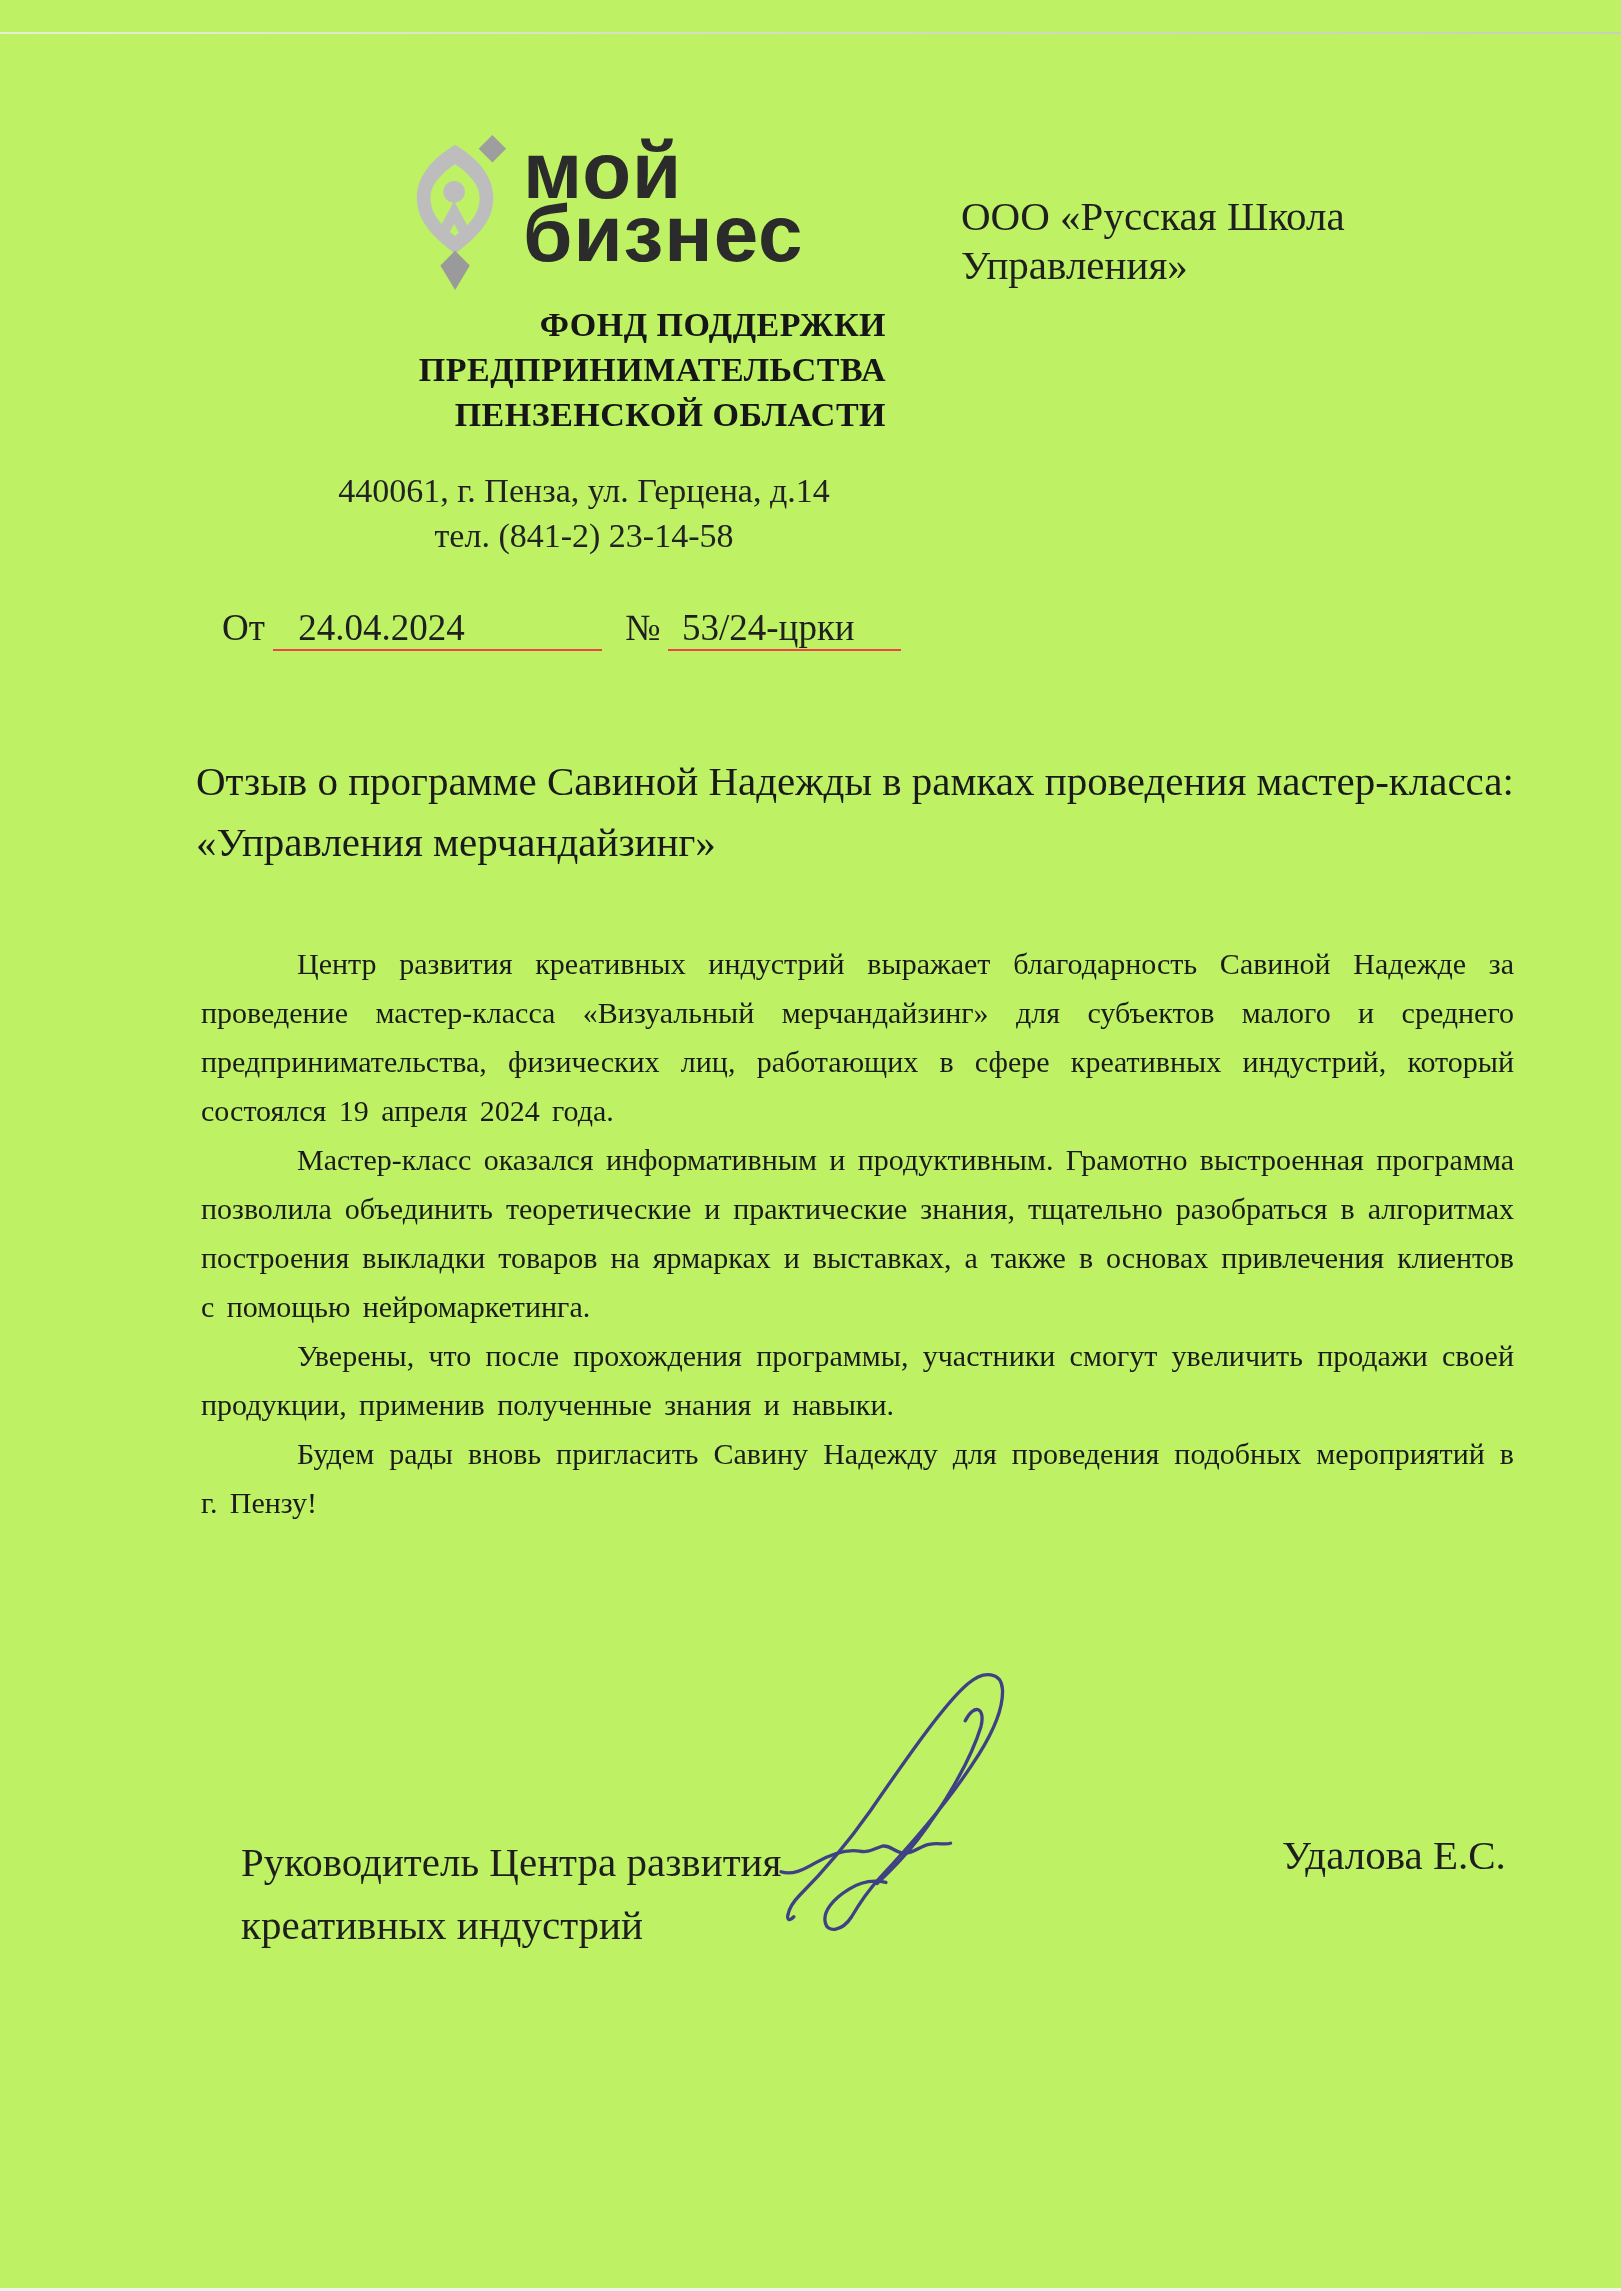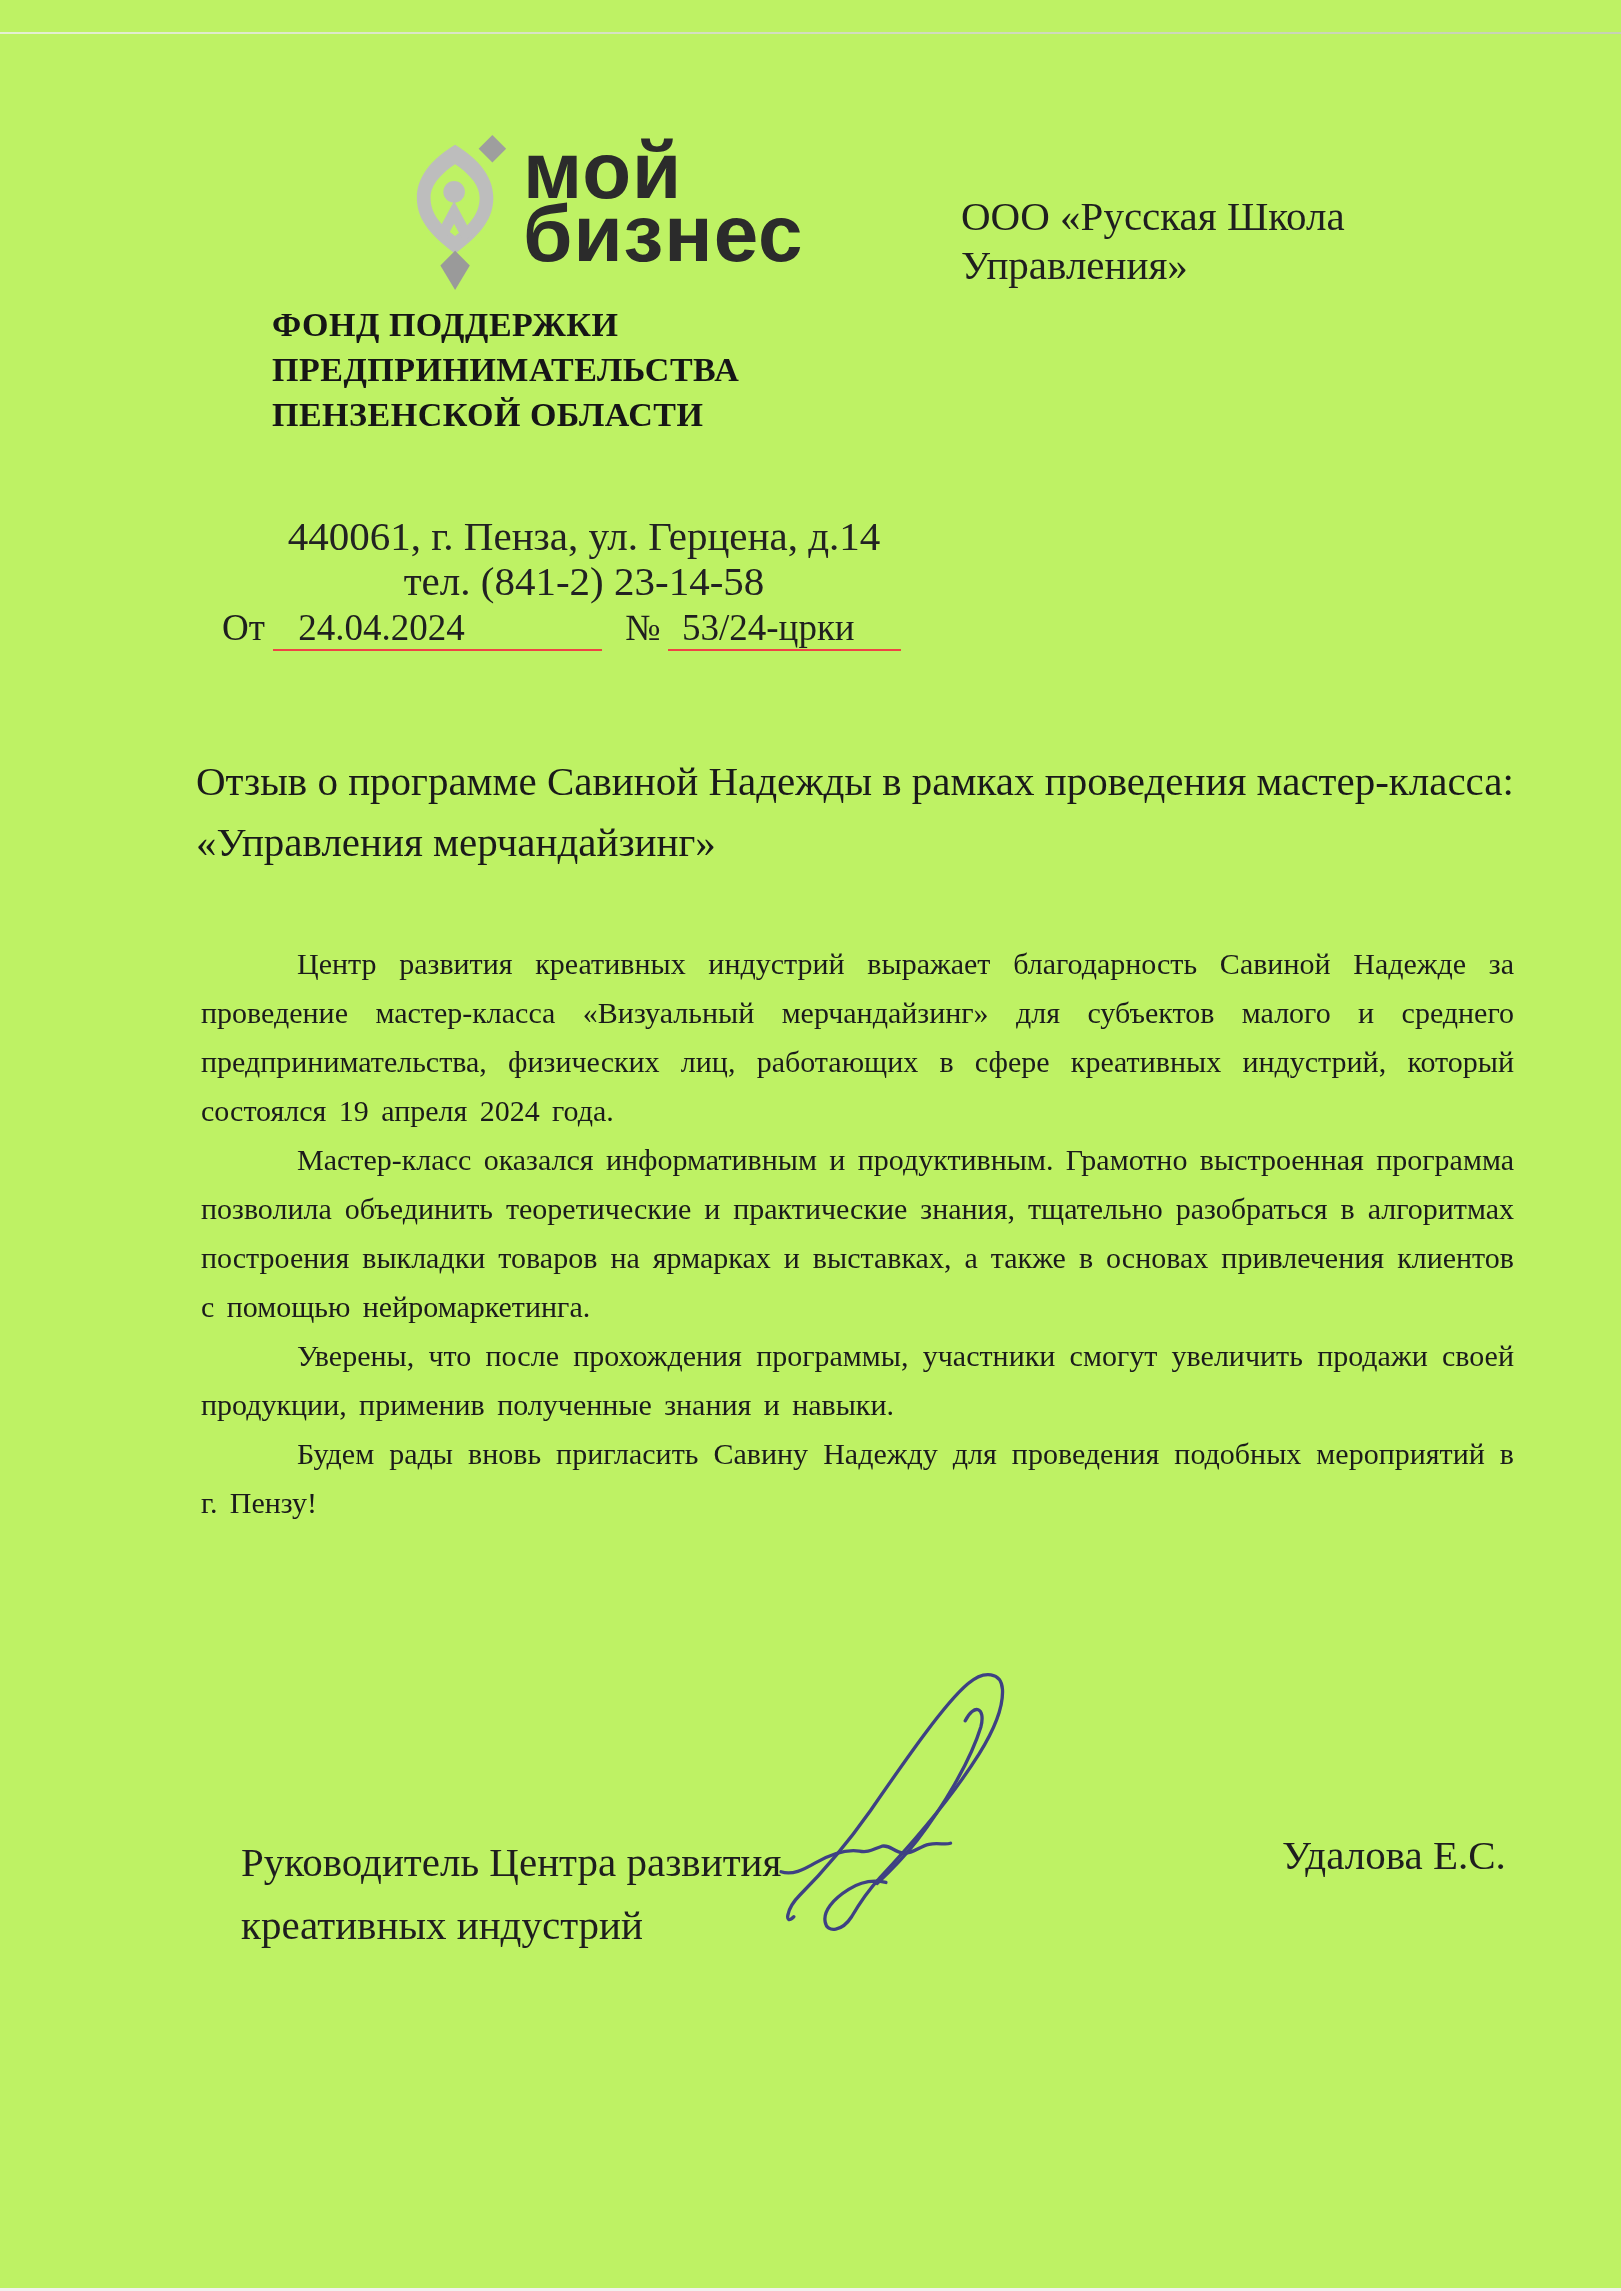--- a/index.html
+++ b/index.html
@@ -31,33 +31,32 @@
     font-family: "Liberation Sans", "DejaVu Sans", sans-serif;
     font-weight: bold;
     font-size: 80px;
     line-height: 63px;
     letter-spacing: 1px;
     color: #2b2b2b;
   }
 
   
   .org-name {
-    left: 272px; top: 302px; width: 600px;
-    text-align: left;
+    left: 286px; top: 302px; width: 600px;
+    text-align: right;
     font-weight: bold;
     font-size: 34px; line-height: 45px;
     letter-spacing: 0.5px;
     color: #161616;
   }
   .address {
     left: 284px; top: 468px; width: 600px;
     text-align: center;
-    font-size: 41px; line-height: 45px;
+    font-size: 34px; line-height: 45px;
     color: #222;
-    margin-top: 46px;
   }
 
   
   .recipient {
     left: 961px; top: 192px; width: 427px;
     font-size: 41px; line-height: 49px;
     color: #1f1f1f;
   }
 
   

